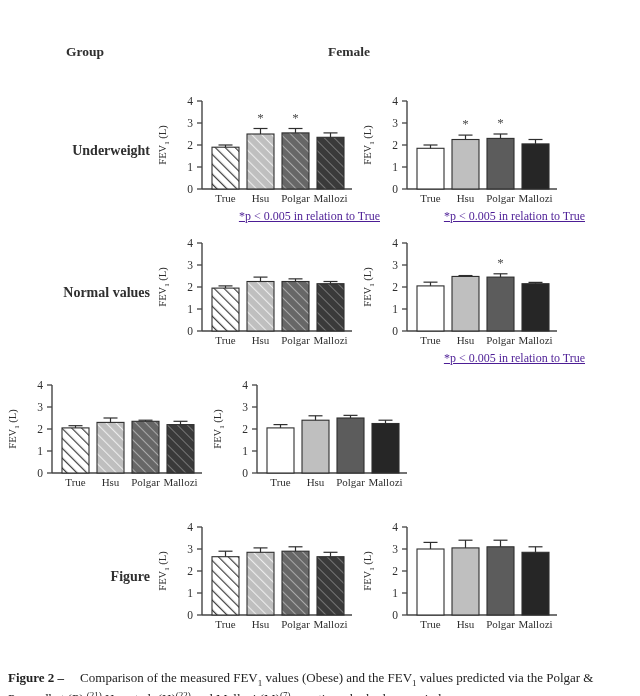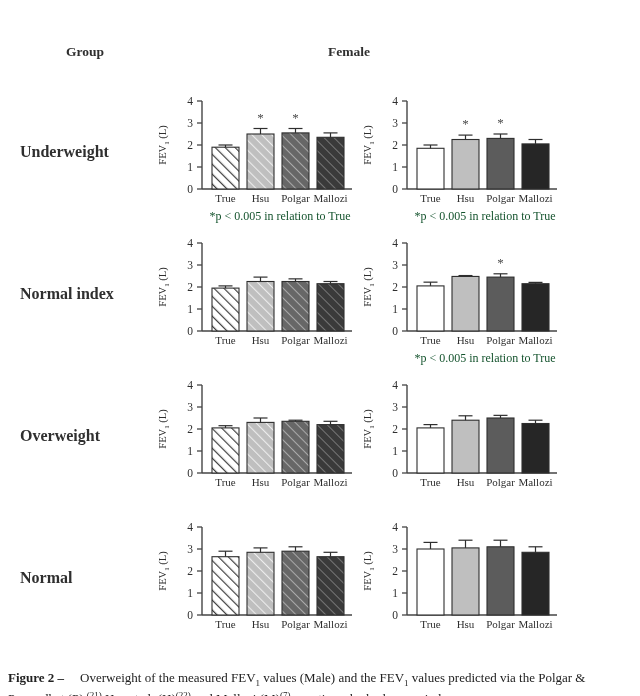--- a/index.html
+++ b/index.html
@@ -6,28 +6,28 @@
   body{width:640px;height:696px;font-family:"Liberation Serif","DejaVu Serif",serif;color:#2f2f2f;}
   .figure{width:640px;height:696px;overflow:hidden;}
   .header-row{display:flex;margin-top:44px;height:24px;}
   .hdr{font-weight:bold;font-size:13.5px;}
   .hdr-group{width:150px;box-sizing:border-box;padding-left:20px;text-align:center;}
   .hdr-male{width:205px;box-sizing:border-box;padding-left:36px;text-align:left;}
   .hdr-female{width:220px;box-sizing:border-box;padding-left:16px;text-align:right;}
   .rows{margin-top:25px;}
   .row{display:flex;height:142px;align-items:flex-start;}
   .group-label{width:150px;box-sizing:border-box;padding-left:20px;padding-top:50px;
-               text-align:left;font-weight:bold;font-size:16px;}
+               text-align:right;font-weight:bold;font-size:14px;}
   .chart-cell{width:205px;}
   .chart-cell.female{width:220px;}
   .chart{width:210px;height:114px;}
   svg{overflow:visible;display:block;}
   svg text{font-family:"Liberation Serif","DejaVu Serif",serif;}
-  .footnote{width:200px;margin-left:30px;text-align:center;font-size:12px;
-            color:#14532d;height:16px;margin-top:2px;}
+  .footnote{width:200px;margin-left:30px;text-align:right;font-size:12px;
+            color:#4c1d95;height:16px;margin-top:2px;text-decoration:underline;}
   .caption{margin:8px 10px 0 8px;font-size:13px;line-height:1.35;color:#222;}
   .caption strong{margin-right:16px;}
   .caption sub{font-size:9px;}
   .caption sup{font-size:9px;}
 </style>
 </head>
 <body>
 
 <div class="figure">
 
@@ -131,21 +131,21 @@
               <line x1="180.5" y1="50.900000000000006" x2="180.5" y2="46.5" stroke="#2e2e2e" stroke-width="1.2"></line>
               <line x1="173.5" y1="46.5" x2="187.5" y2="46.5" stroke="#2e2e2e" stroke-width="1.2"></line>
               <text x="180.5" y="109" text-anchor="middle" font-size="11" fill="#2f2f2f">Mallozi</text>
             </svg>
           </div>
         <div class="footnote">*p &lt; 0.005 in relation to True</div>
       </div>
     </div>
 
     <div class="row">
-      <div class="group-label">Normal index</div>
+      <div class="group-label">Normal values</div>
       <div class="chart-cell">
         <div class="chart">
             <svg width="210" height="114" viewBox="0 0 210 114">
               <defs>
                 <pattern id="h2-0" width="7" height="7" patternUnits="userSpaceOnUse" patternTransform="rotate(-45)">
                   <rect width="7" height="7" fill="#ffffff"></rect>
                   <line x1="0" y1="0" x2="0" y2="7" stroke="#3d3d3d" stroke-width="2.4"></line>
                 </pattern>
                 <pattern id="h2-1" width="7" height="7" patternUnits="userSpaceOnUse" patternTransform="rotate(-45)">
                   <rect width="7" height="7" fill="#bfbfbf"></rect>
@@ -227,21 +227,20 @@
               <line x1="180.5" y1="48.7" x2="180.5" y2="47.38" stroke="#2e2e2e" stroke-width="1.2"></line>
               <line x1="173.5" y1="47.38" x2="187.5" y2="47.38" stroke="#2e2e2e" stroke-width="1.2"></line>
               <text x="180.5" y="109" text-anchor="middle" font-size="11" fill="#2f2f2f">Mallozi</text>
             </svg>
           </div>
         <div class="footnote">*p &lt; 0.005 in relation to True</div>
       </div>
     </div>
 
     <div class="row">
-      <div class="group-label">Overweight</div>
       <div class="chart-cell">
         <div class="chart">
             <svg width="210" height="114" viewBox="0 0 210 114">
               <defs>
                 <pattern id="h4-0" width="7" height="7" patternUnits="userSpaceOnUse" patternTransform="rotate(-45)">
                   <rect width="7" height="7" fill="#ffffff"></rect>
                   <line x1="0" y1="0" x2="0" y2="7" stroke="#3d3d3d" stroke-width="2.4"></line>
                 </pattern>
                 <pattern id="h4-1" width="7" height="7" patternUnits="userSpaceOnUse" patternTransform="rotate(-45)">
                   <rect width="7" height="7" fill="#bfbfbf"></rect>
@@ -322,21 +321,21 @@
               <line x1="180.5" y1="46.5" x2="180.5" y2="43.2" stroke="#2e2e2e" stroke-width="1.2"></line>
               <line x1="173.5" y1="43.2" x2="187.5" y2="43.2" stroke="#2e2e2e" stroke-width="1.2"></line>
               <text x="180.5" y="109" text-anchor="middle" font-size="11" fill="#2f2f2f">Mallozi</text>
             </svg>
           </div>
         <div class="footnote"></div>
       </div>
     </div>
 
     <div class="row">
-      <div class="group-label">Normal</div>
+      <div class="group-label">Figure</div>
       <div class="chart-cell">
         <div class="chart">
             <svg width="210" height="114" viewBox="0 0 210 114">
               <defs>
                 <pattern id="h6-0" width="7" height="7" patternUnits="userSpaceOnUse" patternTransform="rotate(-45)">
                   <rect width="7" height="7" fill="#ffffff"></rect>
                   <line x1="0" y1="0" x2="0" y2="7" stroke="#3d3d3d" stroke-width="2.4"></line>
                 </pattern>
                 <pattern id="h6-1" width="7" height="7" patternUnits="userSpaceOnUse" patternTransform="rotate(-45)">
                   <rect width="7" height="7" fill="#bfbfbf"></rect>
@@ -419,16 +418,16 @@
               <text x="180.5" y="109" text-anchor="middle" font-size="11" fill="#2f2f2f">Mallozi</text>
             </svg>
           </div>
         <div class="footnote"></div>
       </div>
     </div>
 
   </div>
 
   <p class="caption">
-    <strong>Figure 2 –</strong><span><span>Overweight of the measured FEV</span><sub>1</sub><span> values (Male) and the FEV</span><sub>1</sub><span> values predicted via the Polgar &amp; Promadhat (P),</span><sup>(21)</sup><span> Hsu et al. (H)</span><sup>(22)</sup><span> and Mallozi (M)</span><sup>(7)</sup><span> equations, by body mass index group.</span></span>
+    <strong>Figure 2 –</strong><span><span>Comparison of the measured FEV</span><sub>1</sub><span> values (Obese) and the FEV</span><sub>1</sub><span> values predicted via the Polgar &amp; Promadhat (P),</span><sup>(21)</sup><span> Hsu et al. (H)</span><sup>(22)</sup><span> and Mallozi (M)</span><sup>(7)</sup><span> equations, by body mass index group.</span></span>
   </p>
 
 </div>
 
 </body></html>

